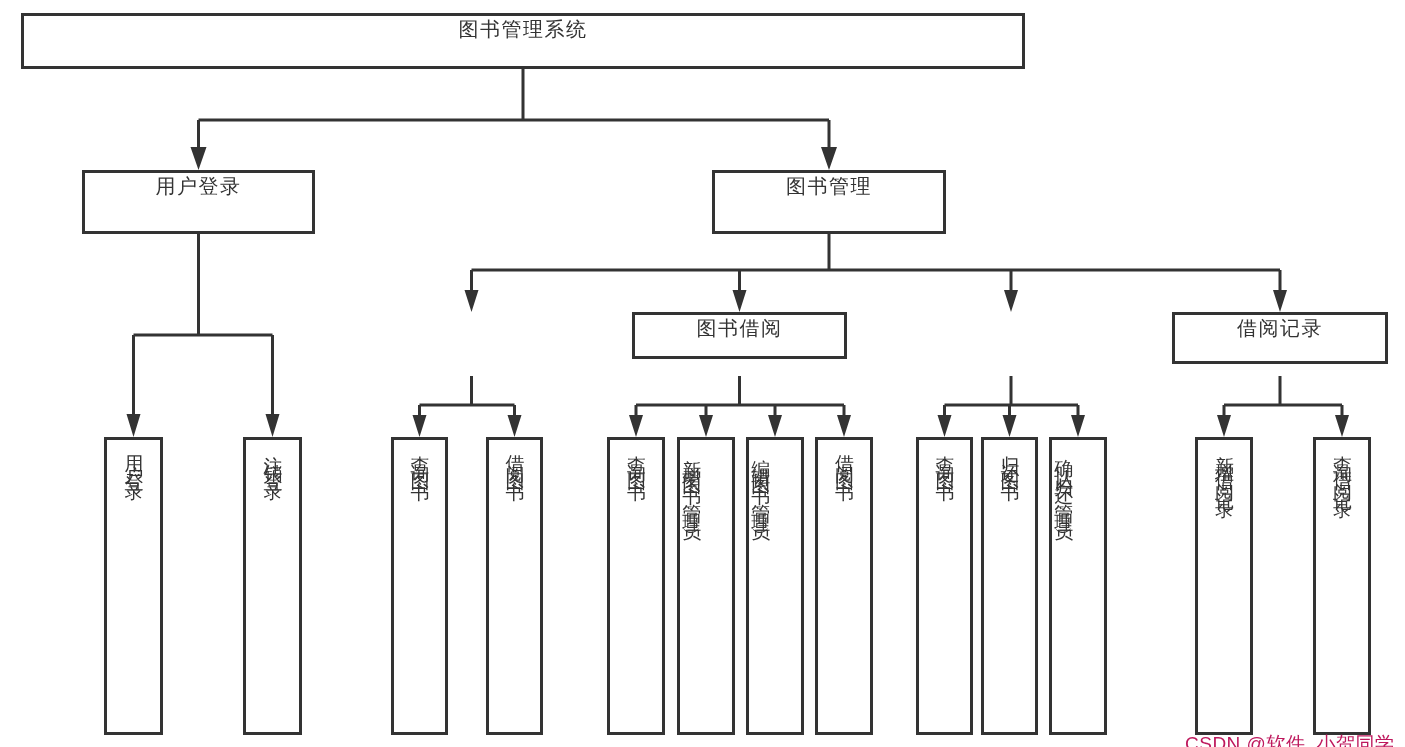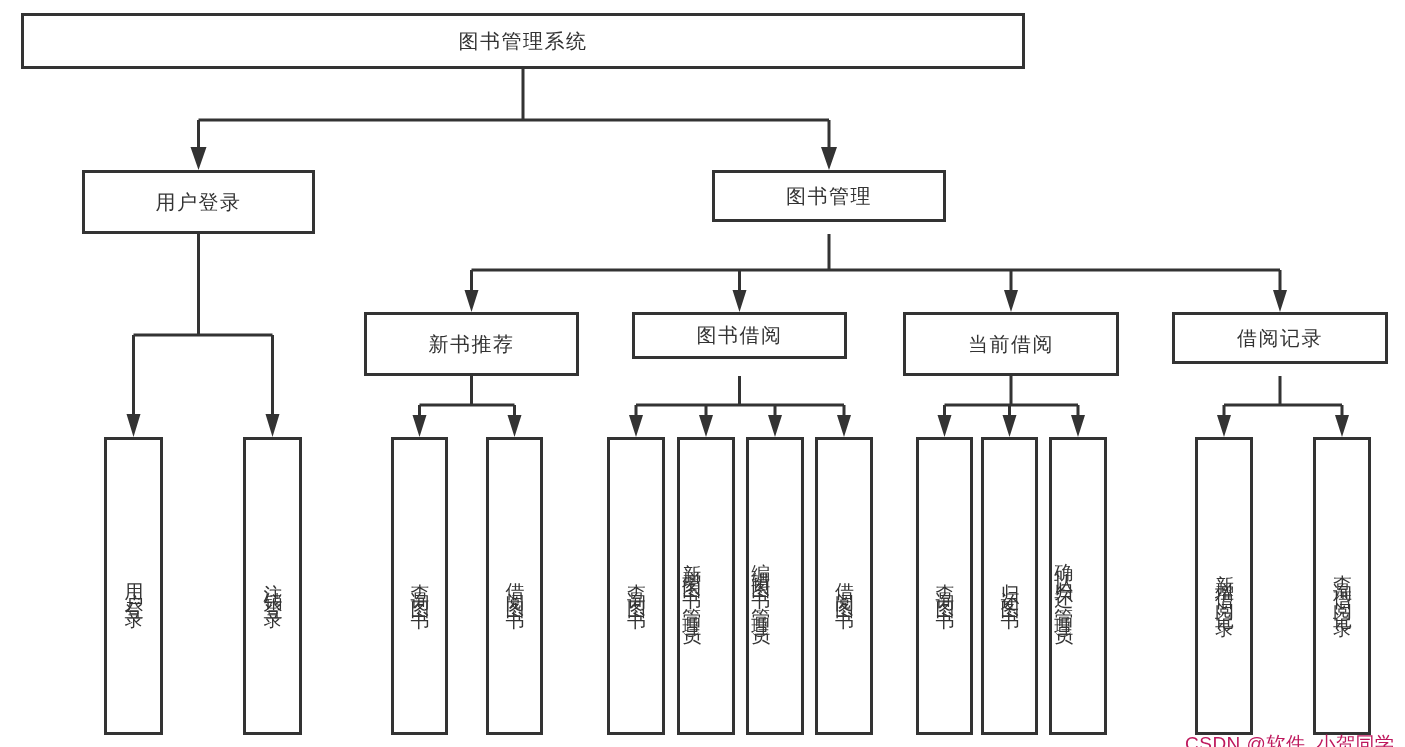--- a/index.html
+++ b/index.html
@@ -9,21 +9,21 @@
     background:#ffffff;
     font-family:"Liberation Sans", sans-serif;
     overflow:hidden;
   }
   .connectors{position:absolute;left:0;top:0;z-index:1;}
   .node{
     position:absolute;
     box-sizing:border-box;
     background:#ffffff;
     border:3px solid #333333;
-    display:flex;align-items:center;justify-content:center;
+    display:flex;justify-content:center;
     z-index:2;
   }
   .hlabel{
     font-size:20px;color:#333333;letter-spacing:1.5px;white-space:nowrap;
   }
   .vtext{
     writing-mode:vertical-rl;
     text-orientation:mixed;
     font-size:19px;color:#333333;
     letter-spacing:9px;
@@ -62,32 +62,26 @@
              M1217 415 L1231 415 L1224 437 Z     M1335 415 L1349 415 L1342 437 Z"></path>
   </svg>
 
   <div class="node" style="left:21px;top:13px;width:1004px;height:56px">
     <span class="hlabel">图书管理系统</span>
   </div>
 
   <div class="node" style="left:82px;top:170px;width:233px;height:64px">
     <span class="hlabel">用户登录</span>
   </div>
-  <div class="node" style="left:712px;top:170px;width:234px;height:52px">
+  <div class="node" style="left:712px;top:170px;width:234px;height:64px">
     <span class="hlabel">图书管理</span>
   </div>
 
-  <div class="node" style="left:364px;top:312px;width:215px;height:64px">
-    <span class="hlabel">新书推荐</span>
-  </div>
   <div class="node" style="left:632px;top:312px;width:215px;height:47px">
     <span class="hlabel">图书借阅</span>
-  </div>
-  <div class="node" style="left:903px;top:312px;width:216px;height:64px">
-    <span class="hlabel">当前借阅</span>
   </div>
   <div class="node" style="left:1172px;top:312px;width:216px;height:52px">
     <span class="hlabel">借阅记录</span>
   </div>
 
   <div class="node" style="left:104px;top:437px;width:59px;height:298px">
     <span class="vtext">用户登录</span>
   </div>
   <div class="node" style="left:243px;top:437px;width:59px;height:298px">
     <span class="vtext">注销登录</span>

